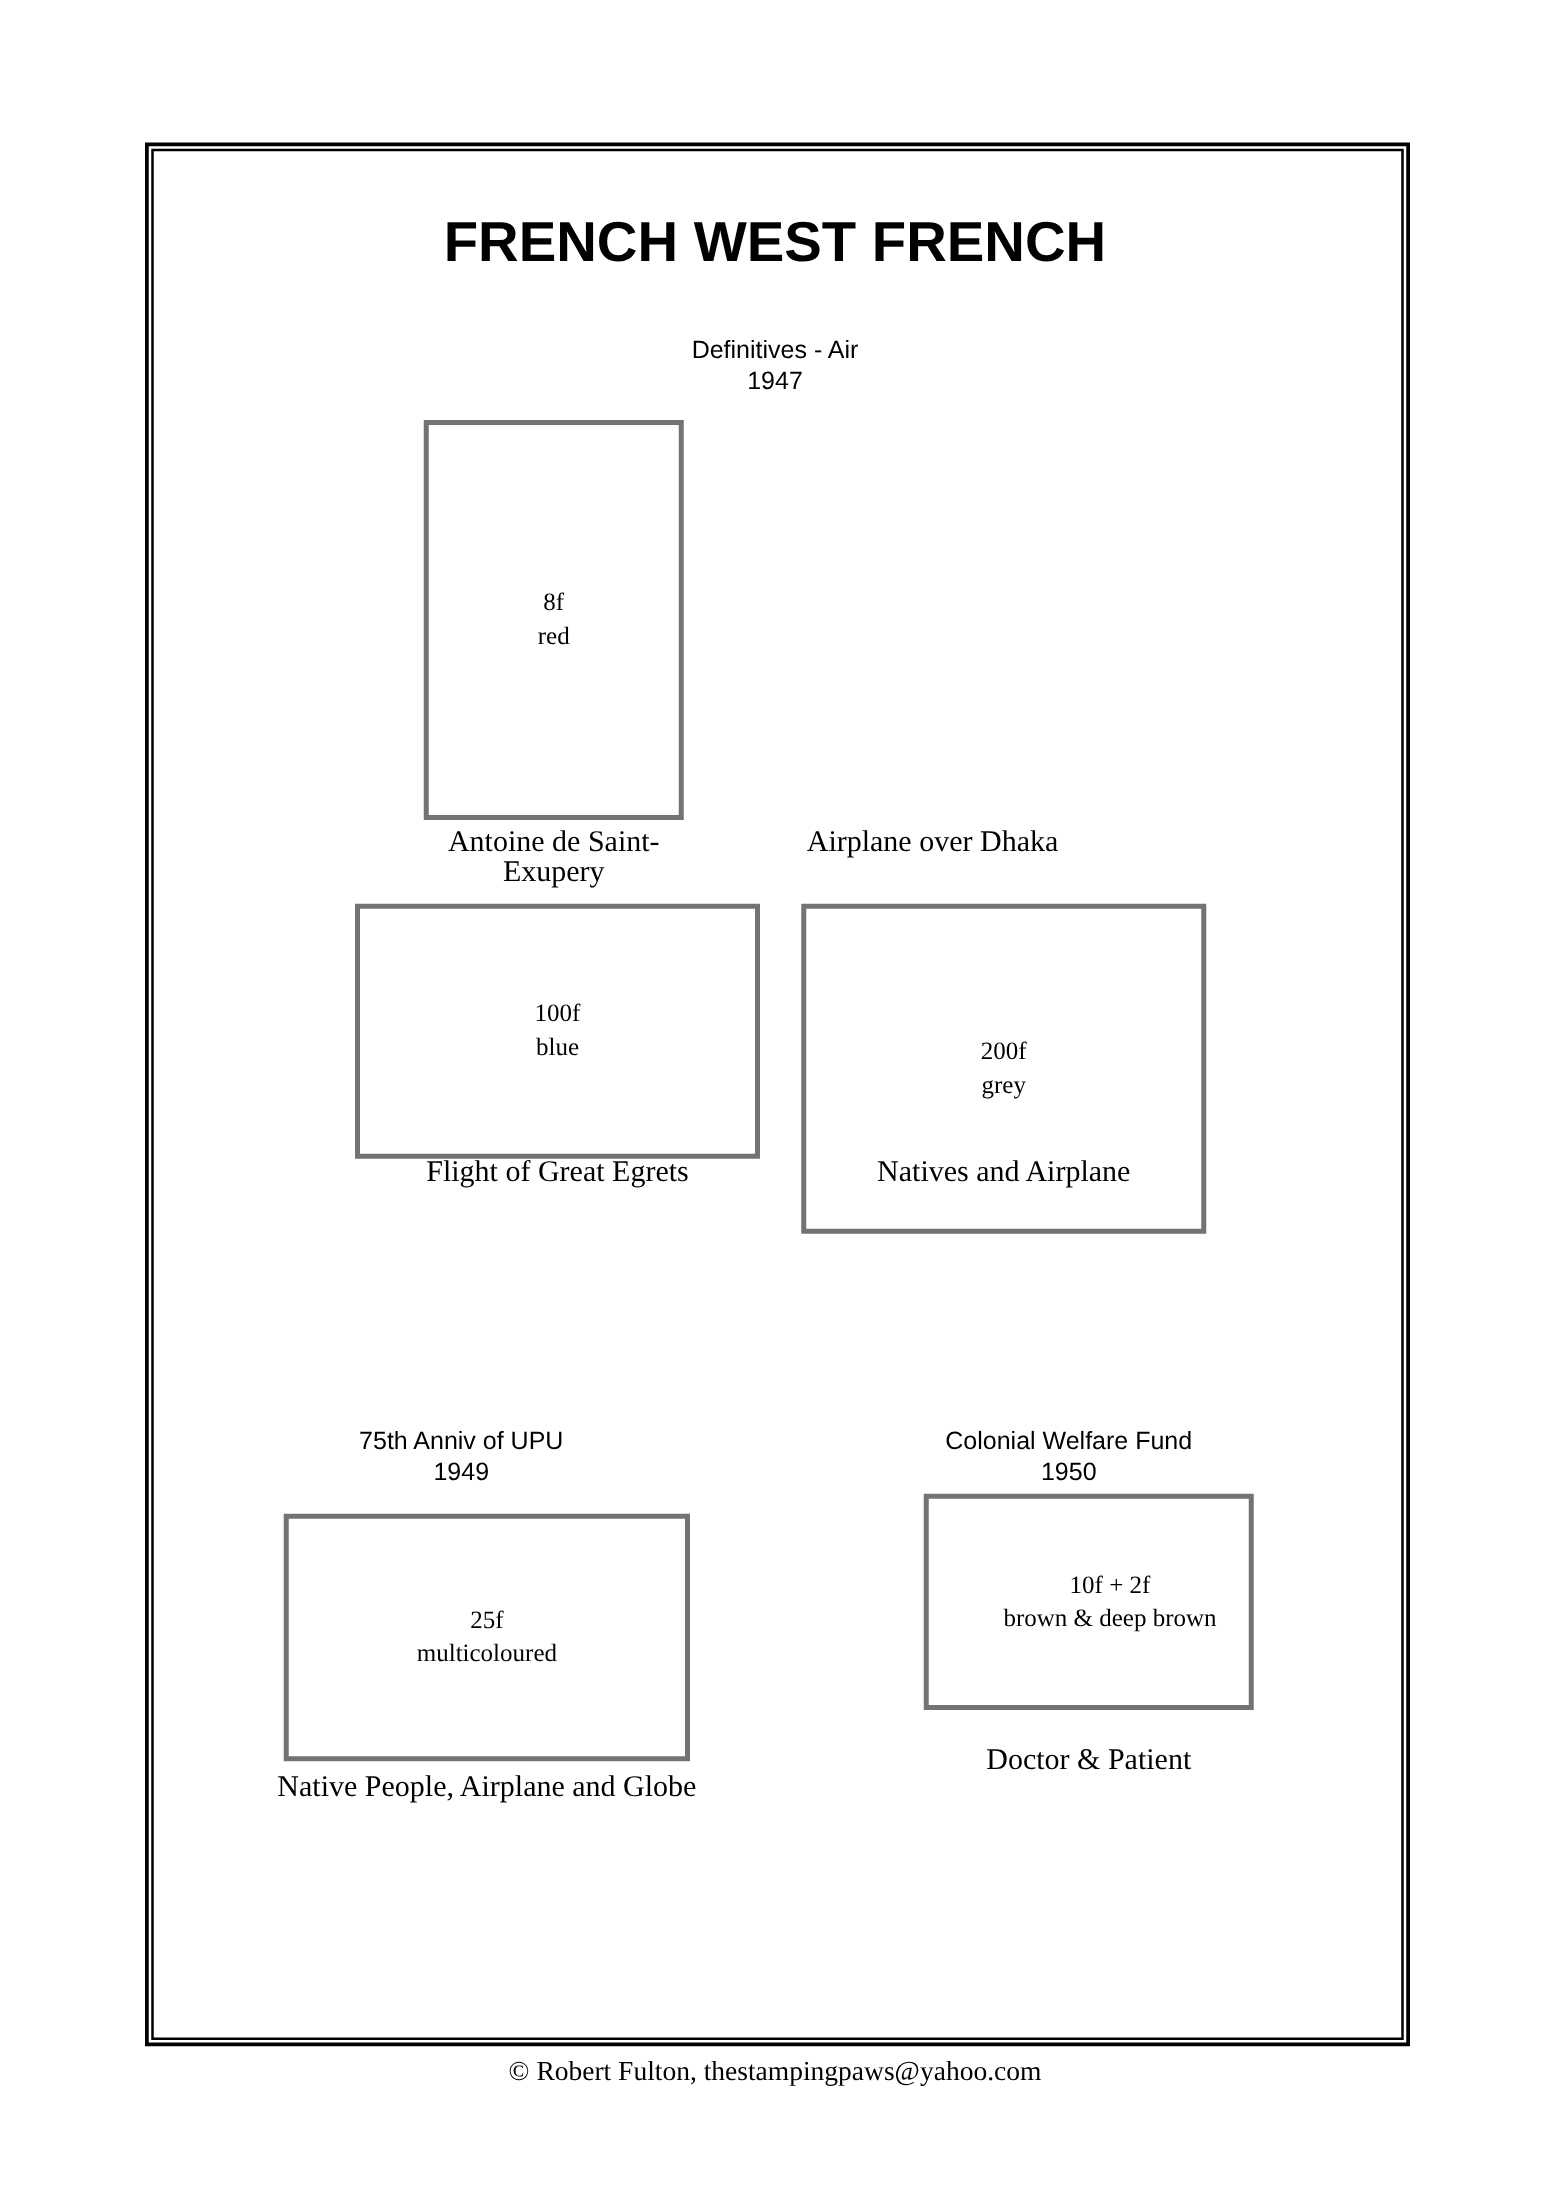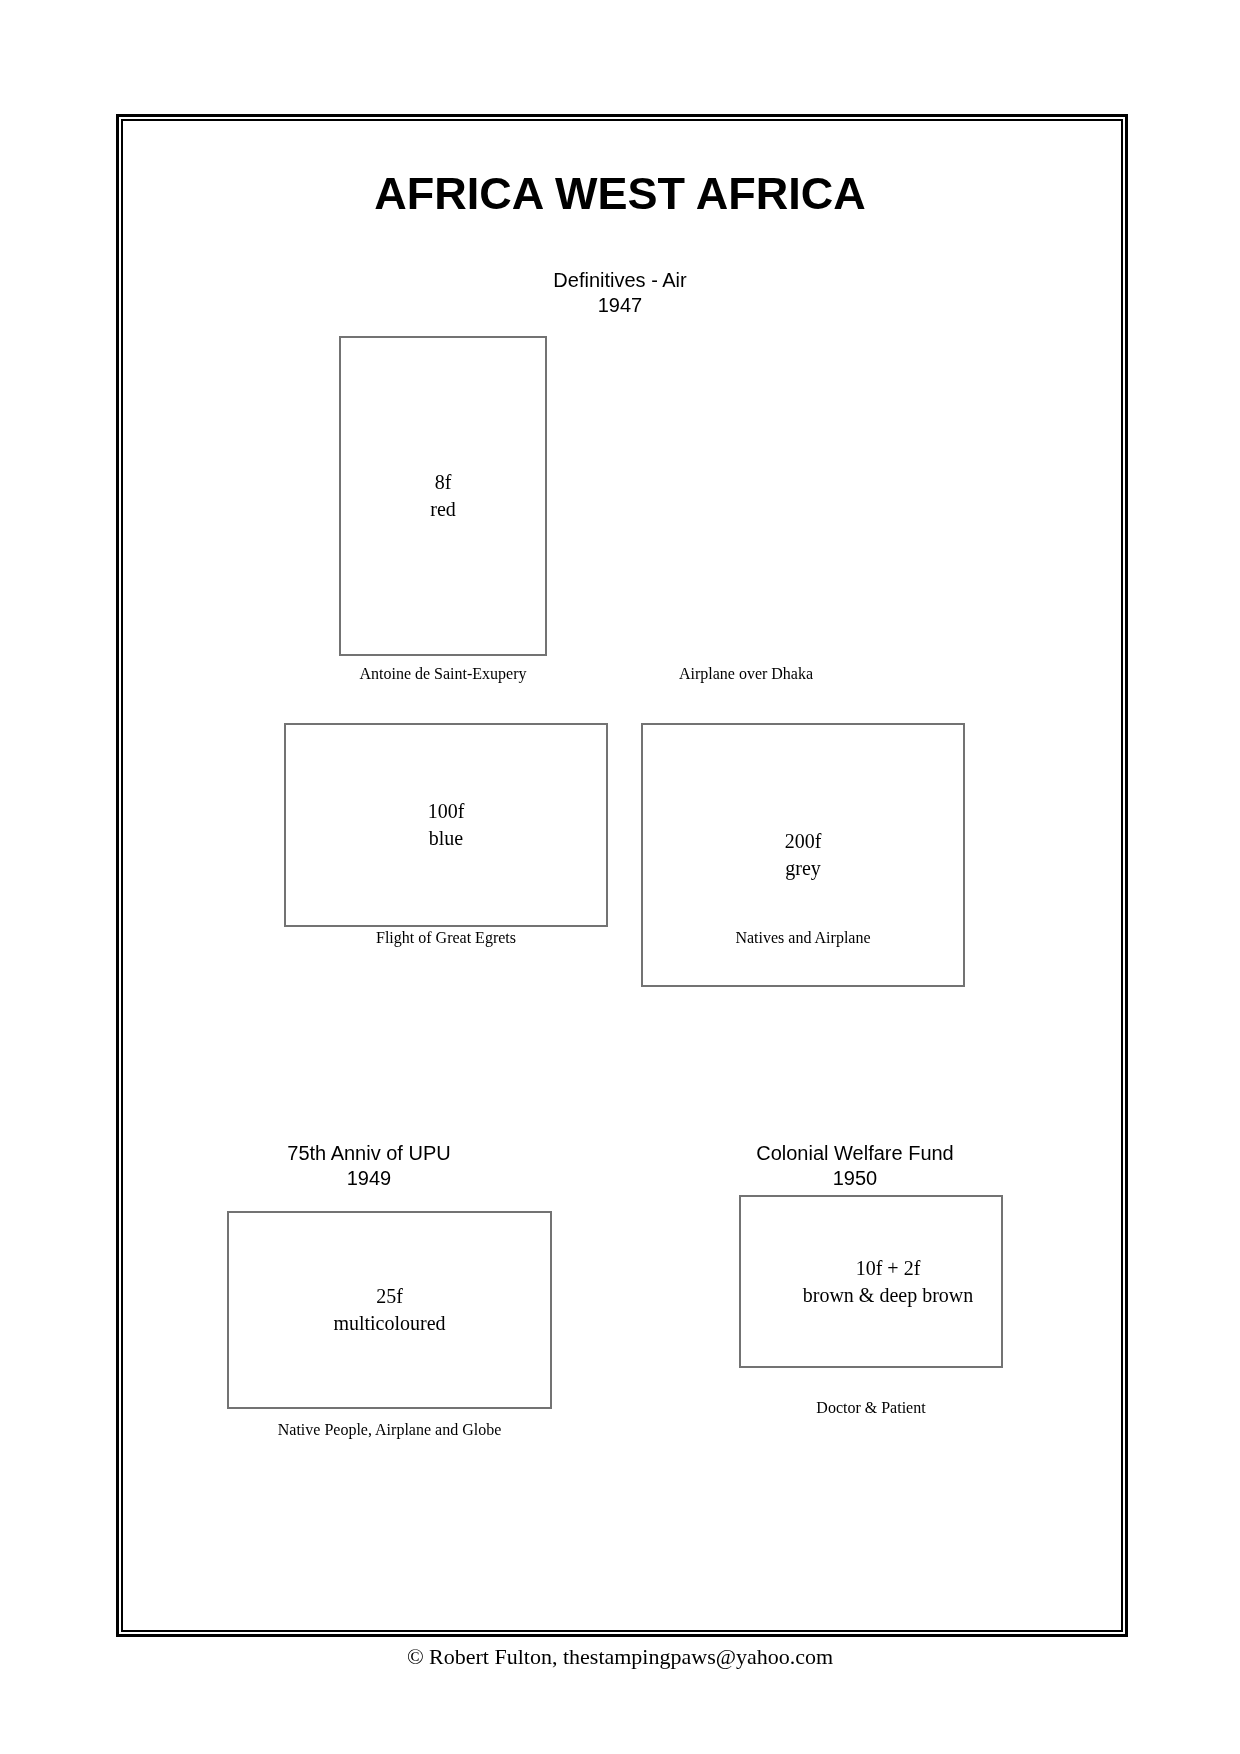--- a/index.html
+++ b/index.html
@@ -41,55 +41,55 @@
     line-height: 1.05;
     letter-spacing: 0px;
   }
   .section-heading {
     text-align: center;
     font-family: "Liberation Sans", sans-serif;
     font-size: 20px;
     line-height: 25px;
   }
   .stamp-box {
-    border: 2px solid #737373;
+    border: 4px solid #737373;
     background: #ffffff;
     display: flex;
     align-items: center;
     justify-content: center;
   }
   .stamp-label {
     text-align: center;
     font-family: "Liberation Serif", serif;
     font-size: 20px;
     line-height: 27px;
   }
   .stamp-caption {
     text-align: center;
     font-family: "Liberation Serif", serif;
-    font-size: 16px;
+    font-size: 24px;
     line-height: 24px;
   }
   .page-footer {
     left: 0; top: 1644px; width: 1240px;
     text-align: center;
     font-family: "Liberation Serif", serif;
     font-size: 22px;
   }
 </style>
 </head>
 <body>
 
 <div id="page">
 
   <div class="frame">
     <div class="frame-inner"></div>
   </div>
 
-  <div class="abs page-title">AFRICA WEST AFRICA</div>
+  <div class="abs page-title">FRENCH WEST FRENCH</div>
 
   <div class="abs section-heading" style="left:0; top:268px; width:1240px;">
     <div>Definitives - Air</div>
     <div>1947</div>
   </div>
 
   <div class="abs stamp-box" style="left:339px; top:336px; width:208px; height:320px;">
     <div class="stamp-label">
       <div>8f</div>
       <div>red</div>

